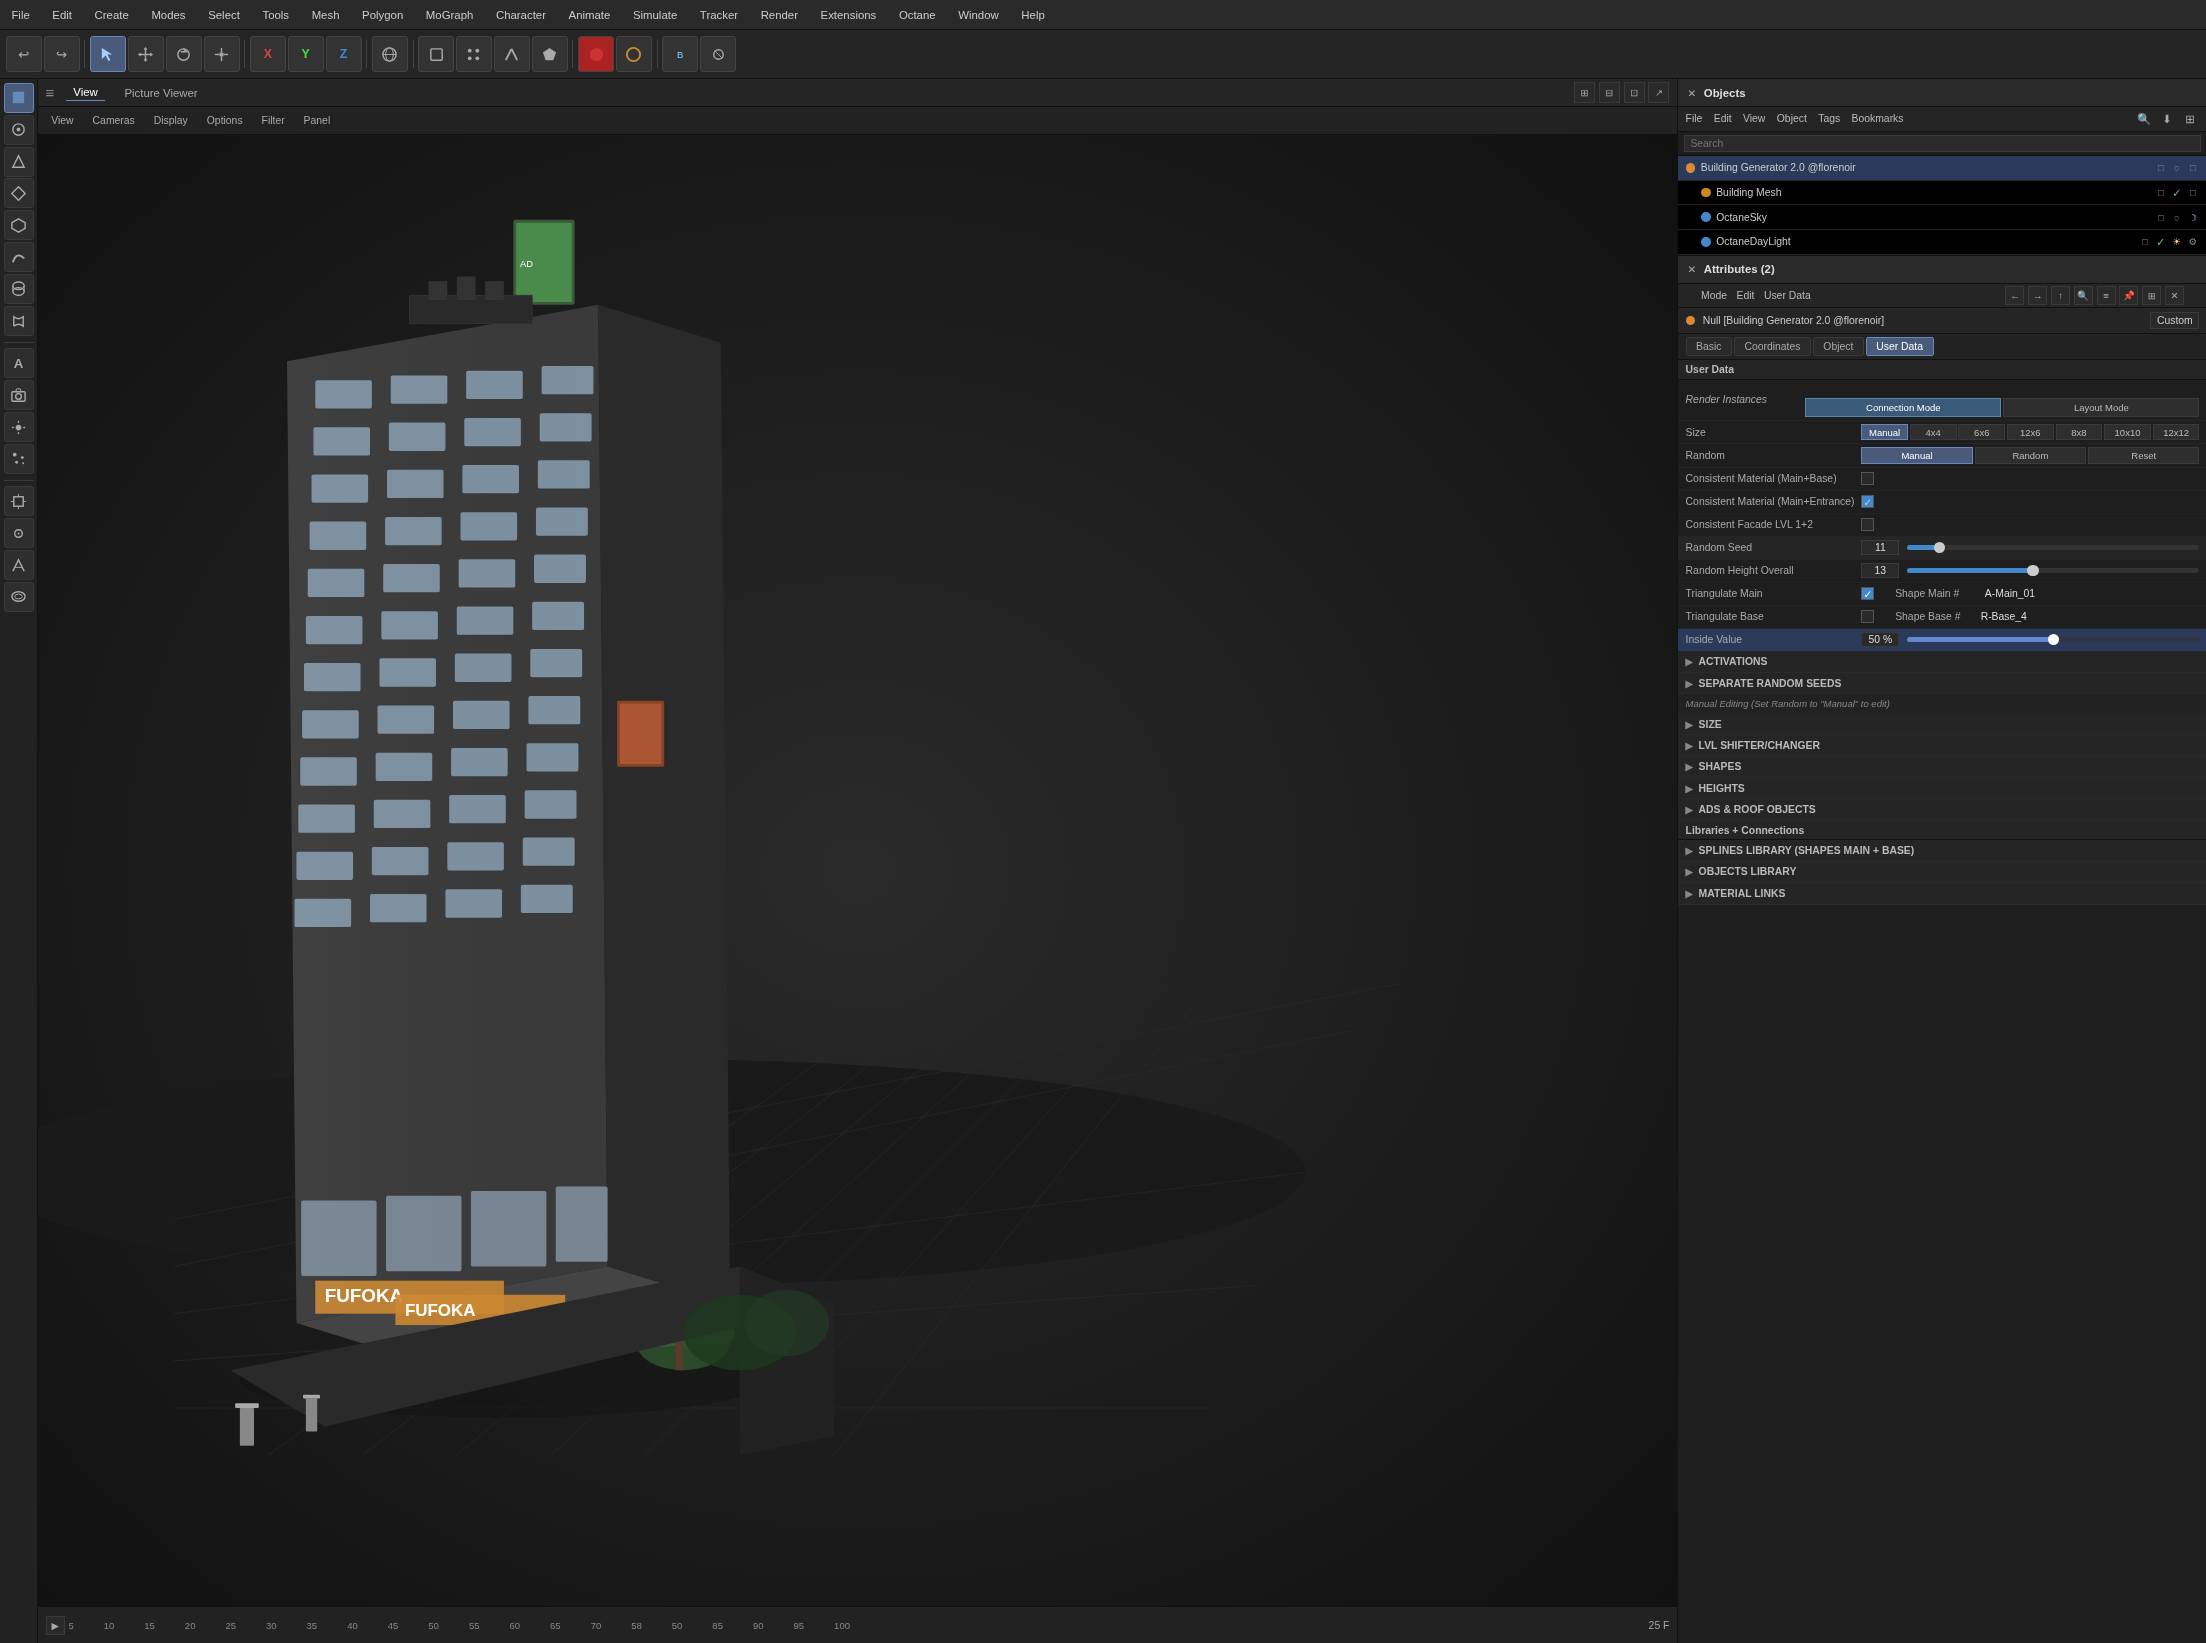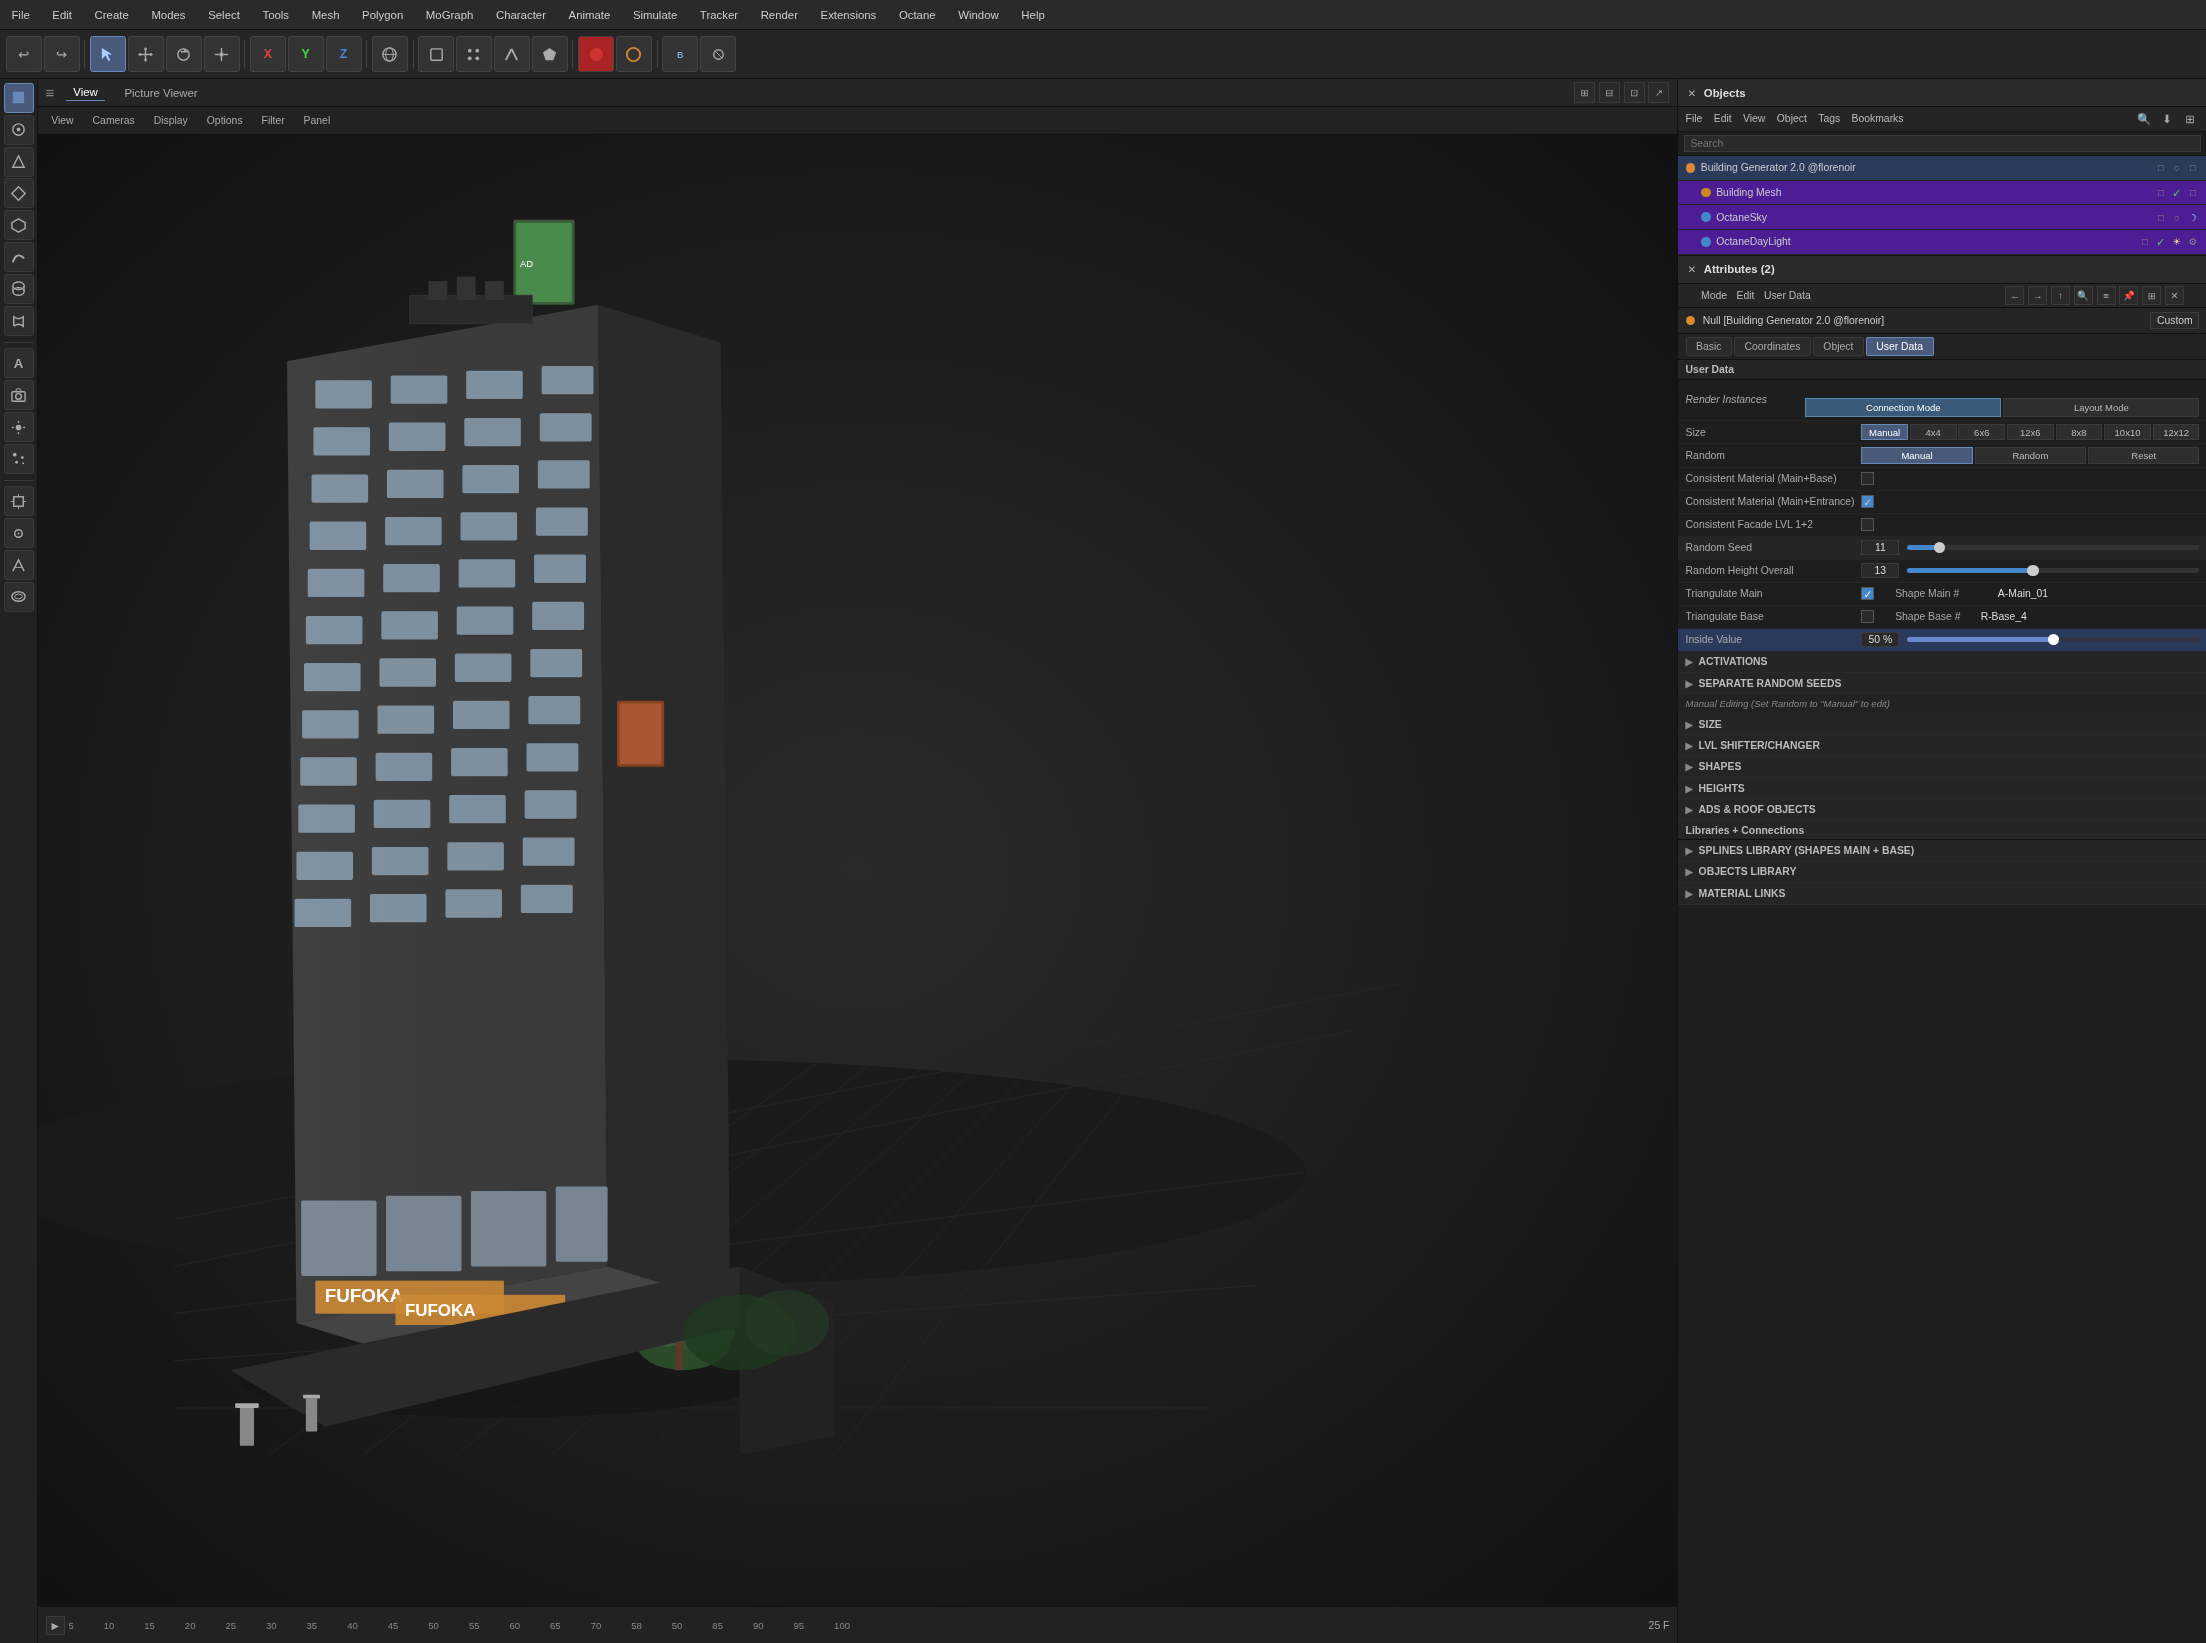--- a/index.html
+++ b/index.html
@@ -255,21 +255,21 @@
       font-size: 10.4px;
       padding: 1.9px 5.7px;
       width: 100%;
       outline: none;
     }
 
     
     .object-list {
       flex: 1;
       overflow-y: auto;
-      background: #4c1d95;
+      background: #000000;
       max-height: 170px;
     }
     .object-item {
       display: flex;
       align-items: center;
       padding: 2.8px 7.6px;
       gap: 5.7px;
       cursor: pointer;
       border-bottom: 0.9px solid #252525;
       height: 24.6px;
@@ -1156,21 +1156,21 @@
               <div class="attr-slider-fill" style="width:43%;"></div>
               <div class="attr-slider-thumb" style="left:calc(43% - 5.7px);"></div>
             </div>
           </div>
         </div>
 
         <div class="attr-row">
           <span class="attr-label">Triangulate Main</span>
           <div class="attr-checkbox checked" style="color:#fff;">✓</div>
           <span style="width:76px; color:#aaa; font-size:10.4px; margin-left:15px;">Shape Main #</span>
-          <span style="color:#ddd; font-size:10.4px; margin-left:21px;">A-Main_01</span>
+          <span style="color:#ddd; font-size:10.4px; margin-left:8px;">A-Main_01</span>
         </div>
 
         <div class="attr-row">
           <span class="attr-label">Triangulate Base</span>
           <div class="attr-checkbox"></div>
           <span style="width:76px; color:#aaa; font-size:10.4px; margin-left:15px;">Shape Base #</span>
           <span style="color:#ddd; font-size:10.4px; margin-left:3.8px;">R-Base_4</span>
         </div>
 
         <div class="attr-row" style="background:#2a3a5a;">

